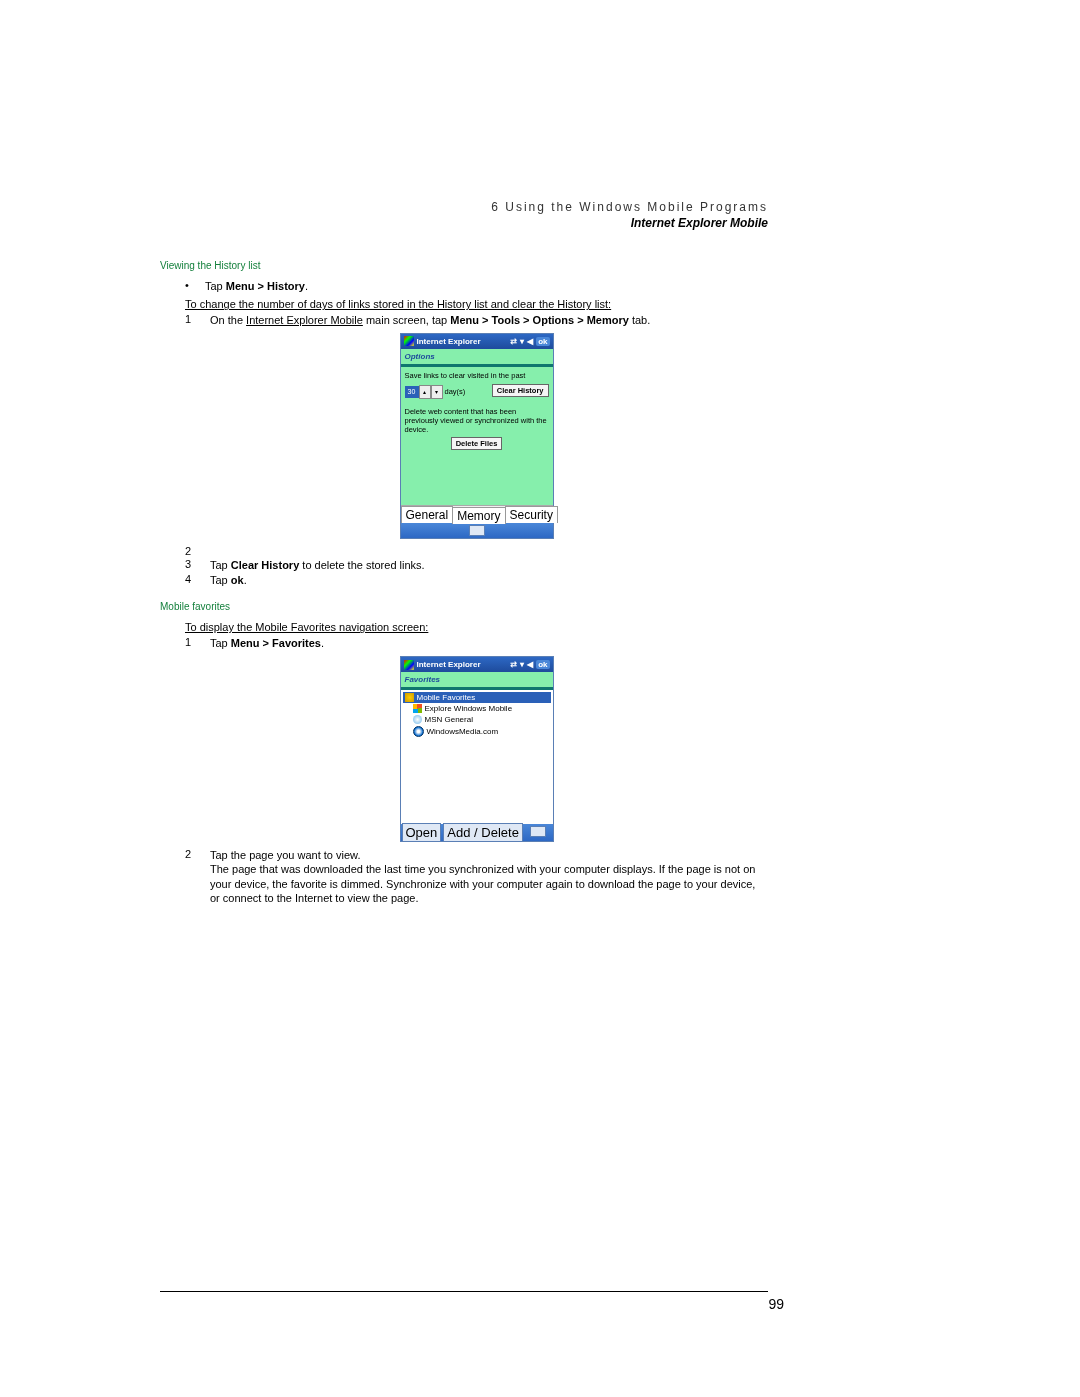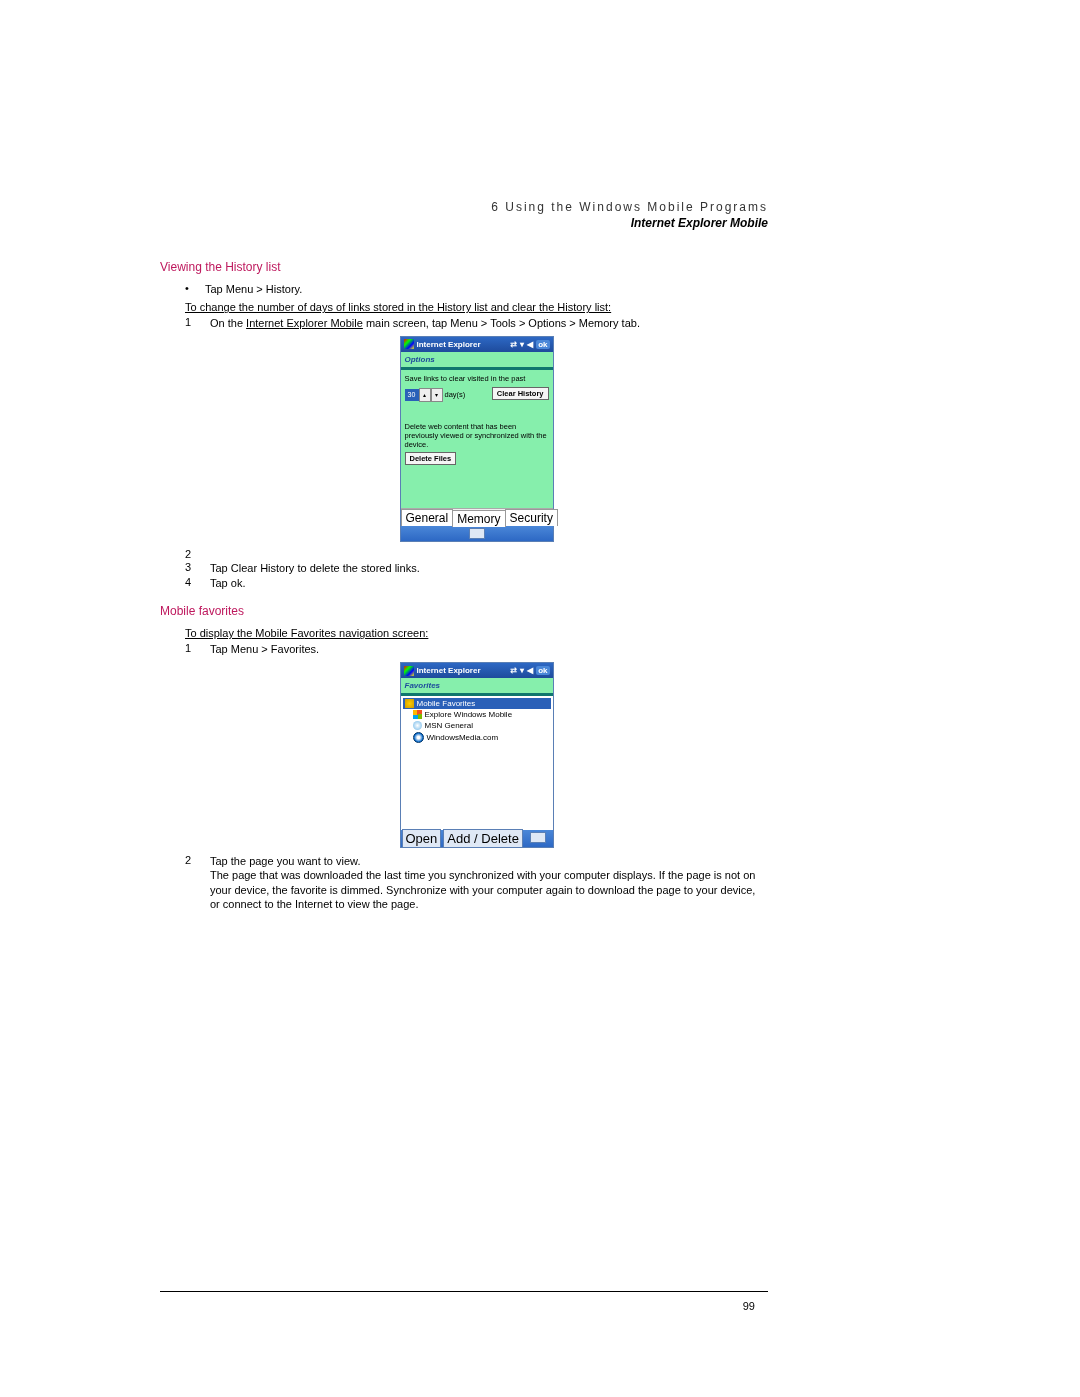--- a/index.html
+++ b/index.html
@@ -26,22 +26,22 @@
     color:#333;
   }
   .header-section{
     font-size:12px;
     font-weight:bold;
     font-style:italic;
     color:#000;
     margin-top:2px;
   }
   .h1{
-    font-size:12px;
-    color:#be185d;
+    font-size:10px;
+    color:#15803d;
     margin:14px 0 8px 0;
     font-weight:normal;
   }
   .content{
     padding-left:25px;
   }
   .bullet-row{
     display:flex;
     margin:1px 0;
   }
@@ -54,21 +54,21 @@
     margin:1px 0;
   }
   .num{
     width:25px;
     flex-shrink:0;
   }
   .para{
     line-height:1.3;
   }
   .underline{text-decoration:underline;}
-  .b{font-weight:normal;}
+  .b{font-weight:bold;}
   .screenshot-wrap{
     text-align:center;
     margin:6px 0;
   }
   .wm-screen{
     display:inline-block;
     width:152px;
     border:1px solid #5a7fb5;
     background:#86efac;
     text-align:left;
@@ -195,23 +195,23 @@
   .msn{background:radial-gradient(#fff,#6bb5e8);border-radius:50%;}
   .wmedia{background:radial-gradient(#fff 20%,#0066cc 70%);border-radius:50%;border:1px solid #003366;}
   .footer-rule{
     position:absolute;
     left:160px;right:160px;
     bottom:105px;
     border-top:1px solid #000;
   }
   .page-num{
     position:absolute;
-    right:173px;
+    right:144px;
     bottom:85px;
-    font-size:11px;
+    font-size:14px;
   }
 </style>
 </head>
 <body>
 
 <div class="page">
   <div class="header">
     <div class="header-chapter">6 Using the Windows Mobile Programs</div>
     <div class="header-section">Internet Explorer Mobile</div>
   </div>
@@ -252,22 +252,22 @@
           <div class="wm-label">Save links to clear visited in the past</div>
           <div style="display:flex;align-items:center;justify-content:space-between;margin-top:3px;">
             <span class="wm-spinner">
               <span class="wm-spin-val">30</span>
               <span class="wm-spin-btn">▴</span>
               <span class="wm-spin-btn">▾</span>
               <span style="margin-left:2px">day(s)</span>
             </span>
             <span class="wm-btn">Clear History</span>
           </div>
-          <div class="wm-label" style="margin-top:20px">Delete web content that has been previously viewed or synchronized with the device.</div>
-          <div style="text-align:left;margin-top:3px;">
+          <div class="wm-label" style="margin-top:8px">Delete web content that has been previously viewed or synchronized with the device.</div>
+          <div style="text-align:center;margin-top:3px;">
             <span class="wm-btn">Delete Files</span>
           </div>
         </div>
         <div class="wm-tabs">
           <div class="wm-tab">General</div>
           <div class="wm-tab active">Memory</div>
           <div class="wm-tab">Security</div>
         </div>
         <div class="wm-bottombar">
           <span class="wm-keyboard-icon"></span>

